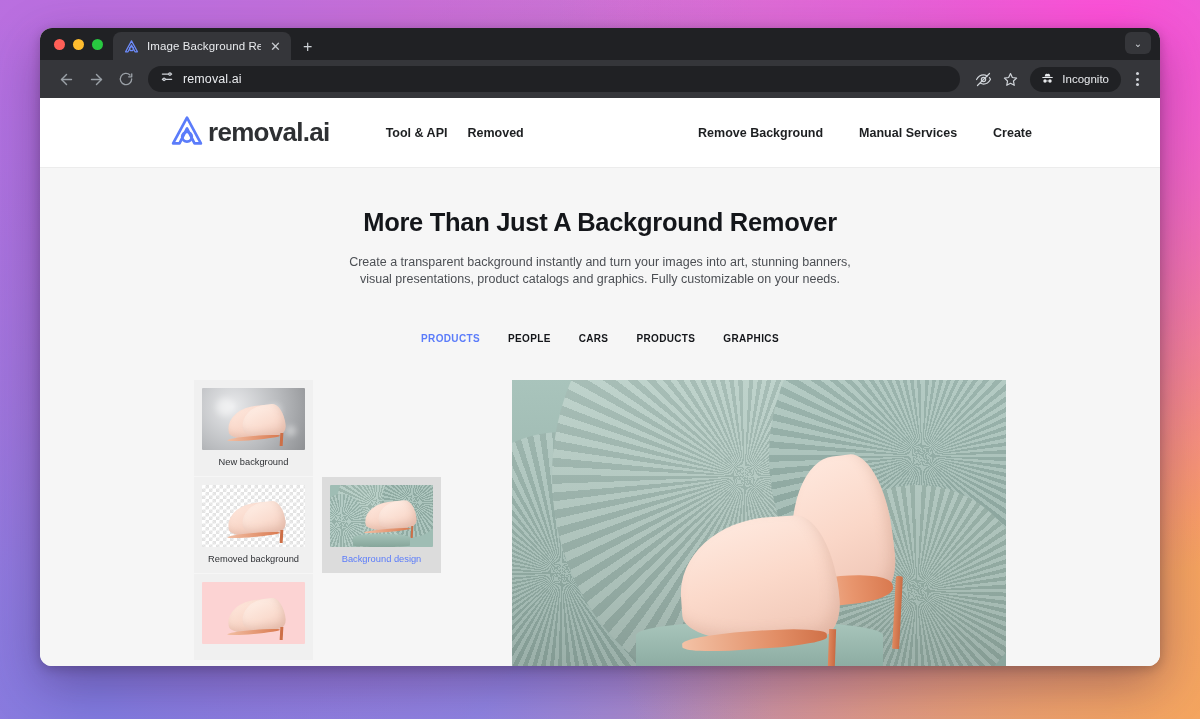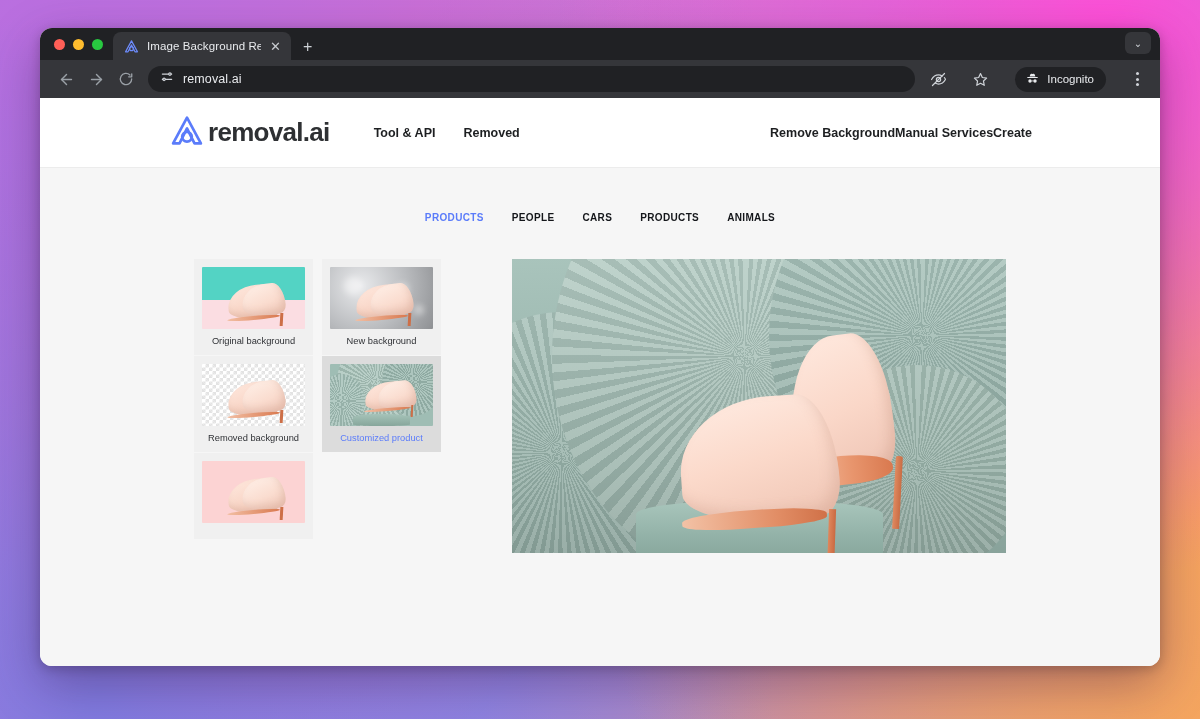--- a/index.html
+++ b/index.html
@@ -98,21 +98,21 @@
     background: #202124;
     border-radius: 14px;
     display: flex; align-items: center;
     padding: 0 12px;
     gap: 9px;
   }
   .omnibox .url {
     font-size: 12.5px; color: #e8eaed;
     letter-spacing: .1px;
   }
-  .tool-right { display: flex; align-items: center; gap: 16px; }
+  .tool-right { display: flex; align-items: center; gap: 1px; }
   .tbicon {
     width: 26px; height: 26px;
     display: flex; align-items: center; justify-content: center;
     color: #cfd3d8; border-radius: 50%;
   }
   .incognito-pill {
     display: flex; align-items: center; gap: 7px;
     height: 25px; padding: 0 12px 0 10px;
     background: #202124; border-radius: 13px;
     color: #e8eaed; font-size: 11.5px;
@@ -135,22 +135,22 @@
     background: #ffffff;
     display: flex; align-items: center;
     padding: 0 128px 0 128px;
     border-bottom: 1px solid #ececec;
   }
   .brand { display: flex; align-items: center; gap: 2px; }
   .brand-name {
     font-size: 26px; font-weight: 700; color: #2e3033;
     letter-spacing: -.7px;
   }
-  .nav-left { display: flex; align-items: center; gap: 28px; margin-left: 44px; }
-  .nav-right { display: flex; align-items: center; margin-left: auto; }
+  .nav-left { display: flex; align-items: center; gap: 20px; margin-left: 56px; }
+  .nav-right { display: flex; align-items: center; gap: 36px; margin-left: auto; }
   .navlink {
     font-size: 12.5px; font-weight: 700; color: #1d1f21;
     white-space: nowrap;
   }
 
   
   .hero { padding-top: 40px; text-align: center; }
   .hero h1 {
     font-size: 25.5px; font-weight: 700; color: #14161a;
     letter-spacing: -.3px;
@@ -480,48 +480,39 @@
           <a class="navlink">Removed</a>
         </div>
 
         <div class="nav-right">
           <a class="navlink">Remove Background</a>
           <a class="navlink">Manual Services</a>
           <a class="navlink">Create</a>
         </div>
       </div>
 
+      <div class="hero">
+        <h1>More Than Just A Background Remover</h1>
+        <p>Create a transparent background instantly and turn your images into art, stunning banners, visual presentations, product catalogs and graphics. Fully customizable on your needs.</p>
+      </div>
 
       <div class="cat-tabs">
         <span class="cat-tab active">PRODUCTS</span>
         <span class="cat-tab">PEOPLE</span>
         <span class="cat-tab">CARS</span>
         <span class="cat-tab">PRODUCTS</span>
-        <span class="cat-tab">ANIMALS</span>
+        <span class="cat-tab">GRAPHICS</span>
       </div>
 
       <div class="showcase">
 
         <div class="thumb-col">
 
           <div class="thumb-row">
 
-            <div class="thumb-card">
-              <div class="thumb-img tb-orig">
-                <div class="mini-scene">
-                  <div class="mini-shoe">
-                    <div class="mu"></div>
-                      <div class="mu2"></div>
-                      <div class="ms"></div>
-                      <div class="mh"></div>
-                  </div>
-                </div>
-              </div>
-              <div class="thumb-label">Original background</div>
-            </div>
 
             <div class="thumb-card">
               <div class="thumb-img tb-new">
                 <div class="mini-scene">
                   <div class="mini-glow" style="width:18px;height:18px;left:14px;top:10px;"></div>
                   <div class="mini-glow" style="width:13px;height:13px;left:66px;top:16px;"></div>
                   <div class="mini-glow" style="width:10px;height:10px;left:84px;top:38px;"></div>
                   <div class="mini-shoe">
                     <div class="mu"></div>
                       <div class="mu2"></div>
@@ -560,21 +551,21 @@
                 <div class="mini-scene">
                   <div class="mini-ped"></div>
                   <div class="mini-shoe" style="left:26%;bottom:16%;width:60%;height:62%;">
                     <div class="mu"></div>
                       <div class="mu2"></div>
                       <div class="ms"></div>
                       <div class="mh"></div>
                   </div>
                 </div>
               </div>
-              <div class="thumb-label">Customized product</div>
+              <div class="thumb-label">Background design</div>
             </div>
           </div>
 
           <div class="thumb-row">
 
             <div class="thumb-card">
               <div class="thumb-img tb-pink">
                 <div class="mini-scene">
                   <div class="mini-shoe">
                     <div class="mu"></div>

